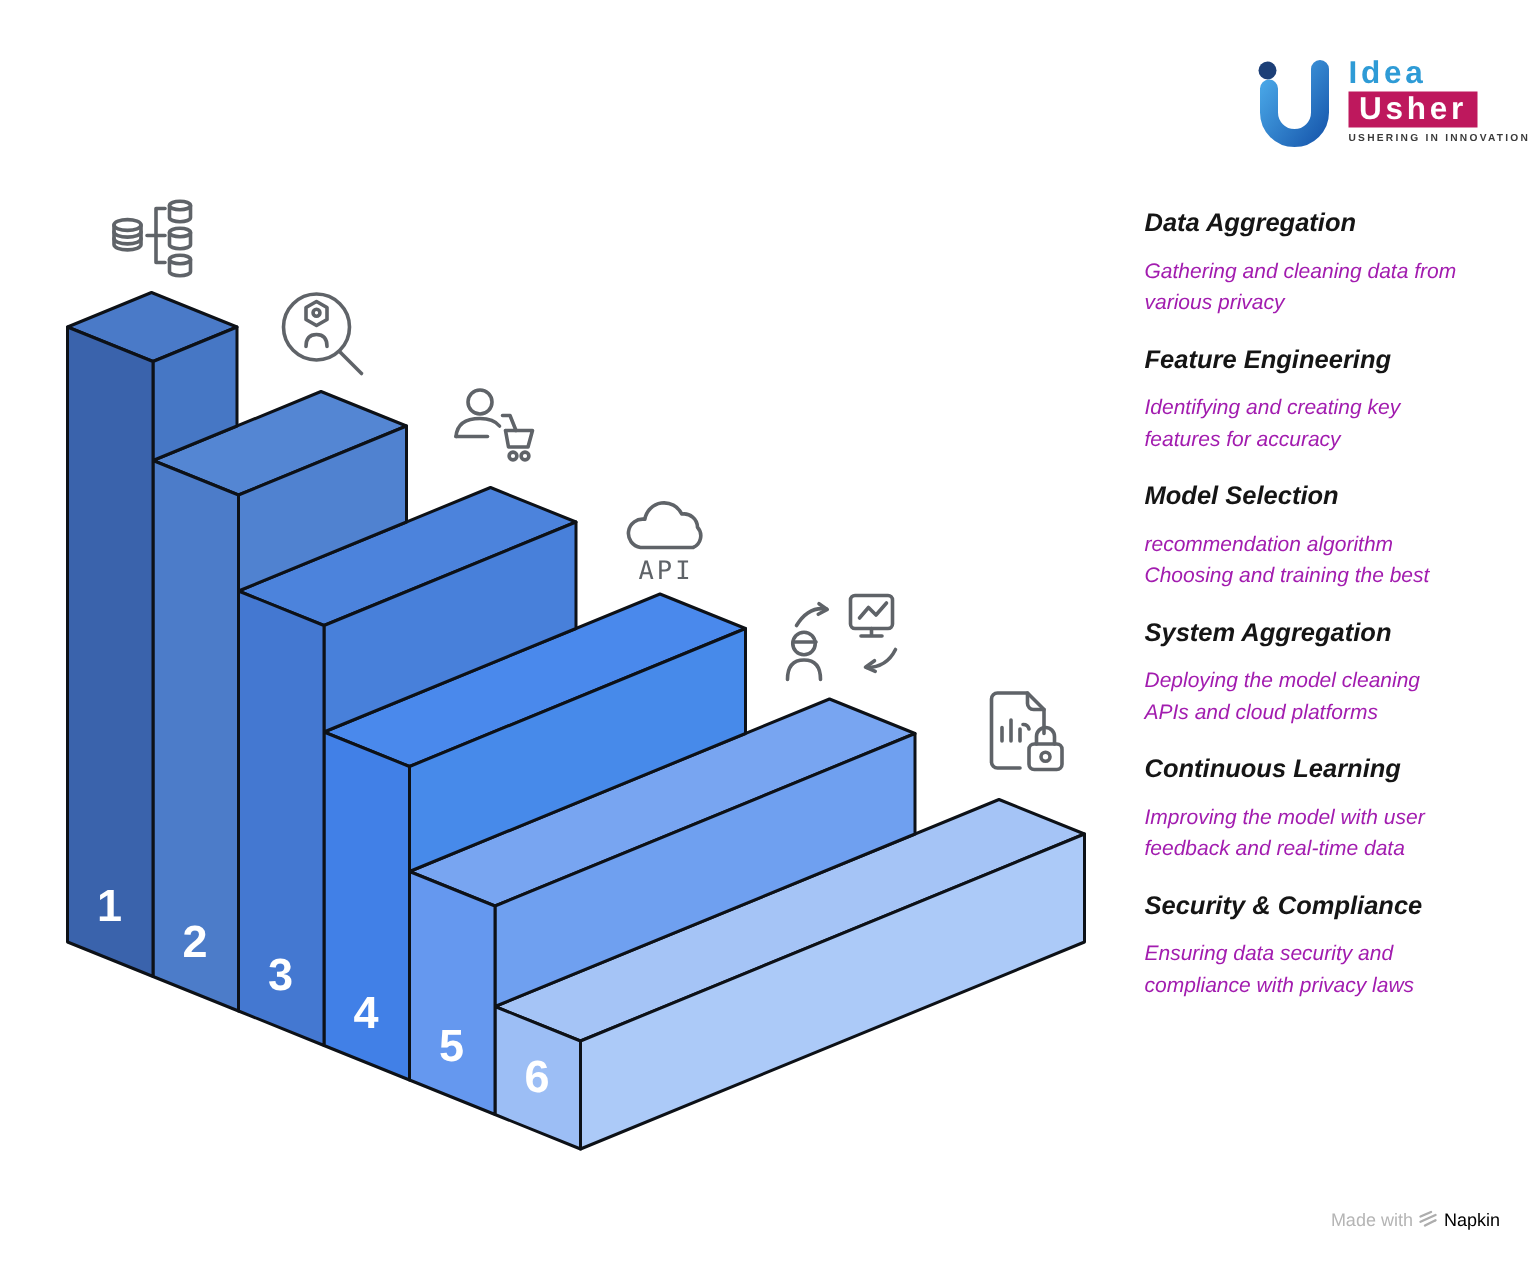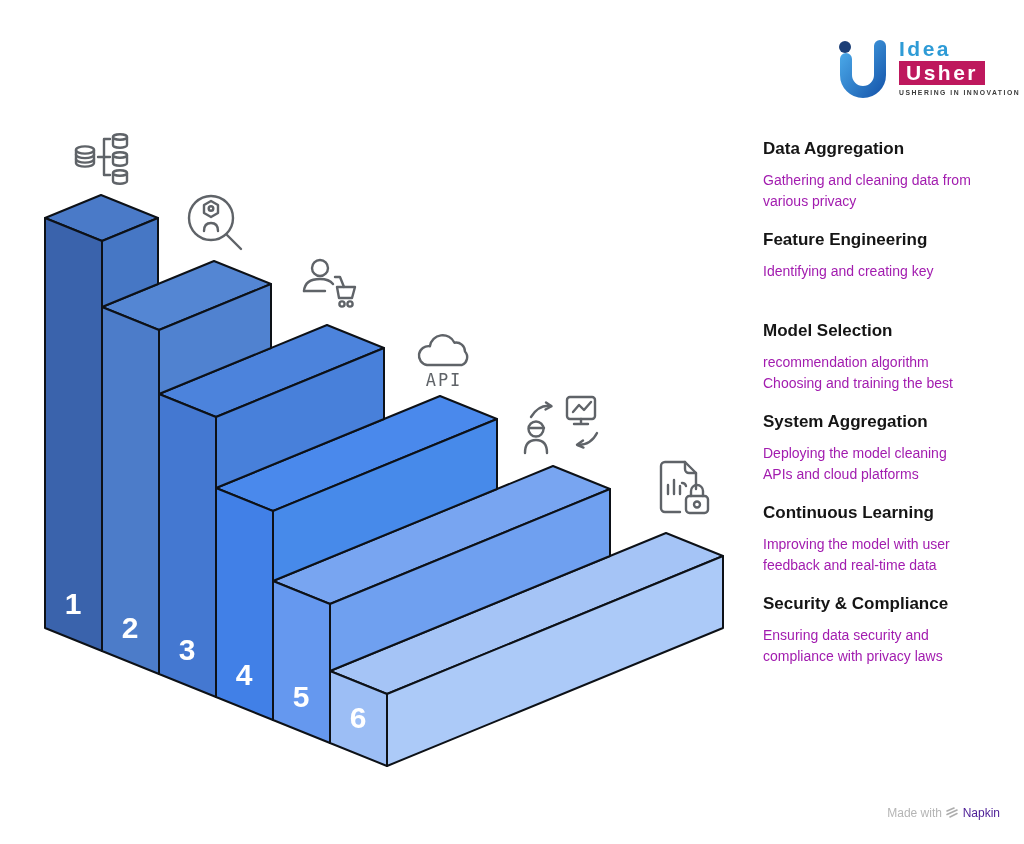--- a/index.html
+++ b/index.html
@@ -7,34 +7,34 @@
        font-family:"Liberation Sans",sans-serif;}
   .abs{position:absolute;}
   svg{display:block;}
   
   .face{stroke:#0D1117;stroke-width:2;stroke-linejoin:round;}
   .step-num{font-family:"Liberation Sans",sans-serif;font-weight:bold;font-size:30px;fill:#ffffff;text-anchor:middle;}
   
   .icon-stroke{fill:none;stroke:#5F6368;stroke-width:2.4;stroke-linecap:round;stroke-linejoin:round;}
   .icon-text{font-family:"DejaVu Sans Mono",monospace;font-size:17px;fill:#5F6368;letter-spacing:2px;text-anchor:middle;}
   
-  .panel-item{position:absolute;left:763px;width:245px;}
+  .panel-item{position:absolute;left:763px;width:245px;font-style:italic;}
   .panel-title{font-size:17px;font-weight:bold;color:#151515;line-height:20px;}
   .panel-desc{margin-top:11px;font-size:14px;color:#a21caf;line-height:21px;}
   .panel-desc span{display:block;}
   
   .logo{position:absolute;left:836px;top:38px;display:flex;align-items:flex-start;}
   .logo-texts{margin-left:5px;}
   .logo-top{font-size:21px;font-weight:bold;color:#2E9BD6;letter-spacing:2.5px;line-height:22px;}
   .logo-bottom{display:inline-block;background:#be185d;color:#ffffff;font-size:21px;font-weight:bold;
                letter-spacing:2.5px;line-height:24px;padding:0 7px;margin-top:1px;}
   .logo-tagline{font-size:6.8px;font-weight:bold;color:#3A3A3A;letter-spacing:1.5px;margin-top:4px;}
   
   .footer{position:absolute;left:0;top:806px;width:1000px;text-align:right;font-size:12px;color:#B5B5B5;}
-  .footer .brand{color:#4c1d95;}
+  .footer .brand{color:#000000;}
 </style>
 </head>
 <body>
 
 <svg class="abs" style="left:0;top:0" width="1024" height="844" viewBox="0 0 1024 844">
 
   <g>
     <polygon class="face" points="330,671 387,694 723,556 666,533" fill="#A5C4F6"></polygon>
     <polygon class="face" points="387,694 723,556 723,628 387,766" fill="#ACCAF8"></polygon>
     <polygon class="face" points="330,671 387,694 387,766 330,743" fill="#9CBEF5"></polygon>
@@ -152,20 +152,21 @@
   <div class="panel-title">Data Aggregation</div>
   <div class="panel-desc">
     <span>Gathering and cleaning data from</span>
     <span>various privacy</span>
   </div>
 </div>
 <div class="panel-item" style="top:230px">
   <div class="panel-title">Feature Engineering</div>
   <div class="panel-desc">
     <span>Identifying and creating key</span>
+    <span>features for accuracy</span>
   </div>
 </div>
 <div class="panel-item" style="top:321px">
   <div class="panel-title">Model Selection</div>
   <div class="panel-desc">
     <span>recommendation algorithm</span>
     <span>Choosing and training the best</span>
   </div>
 </div>
 <div class="panel-item" style="top:412px">

